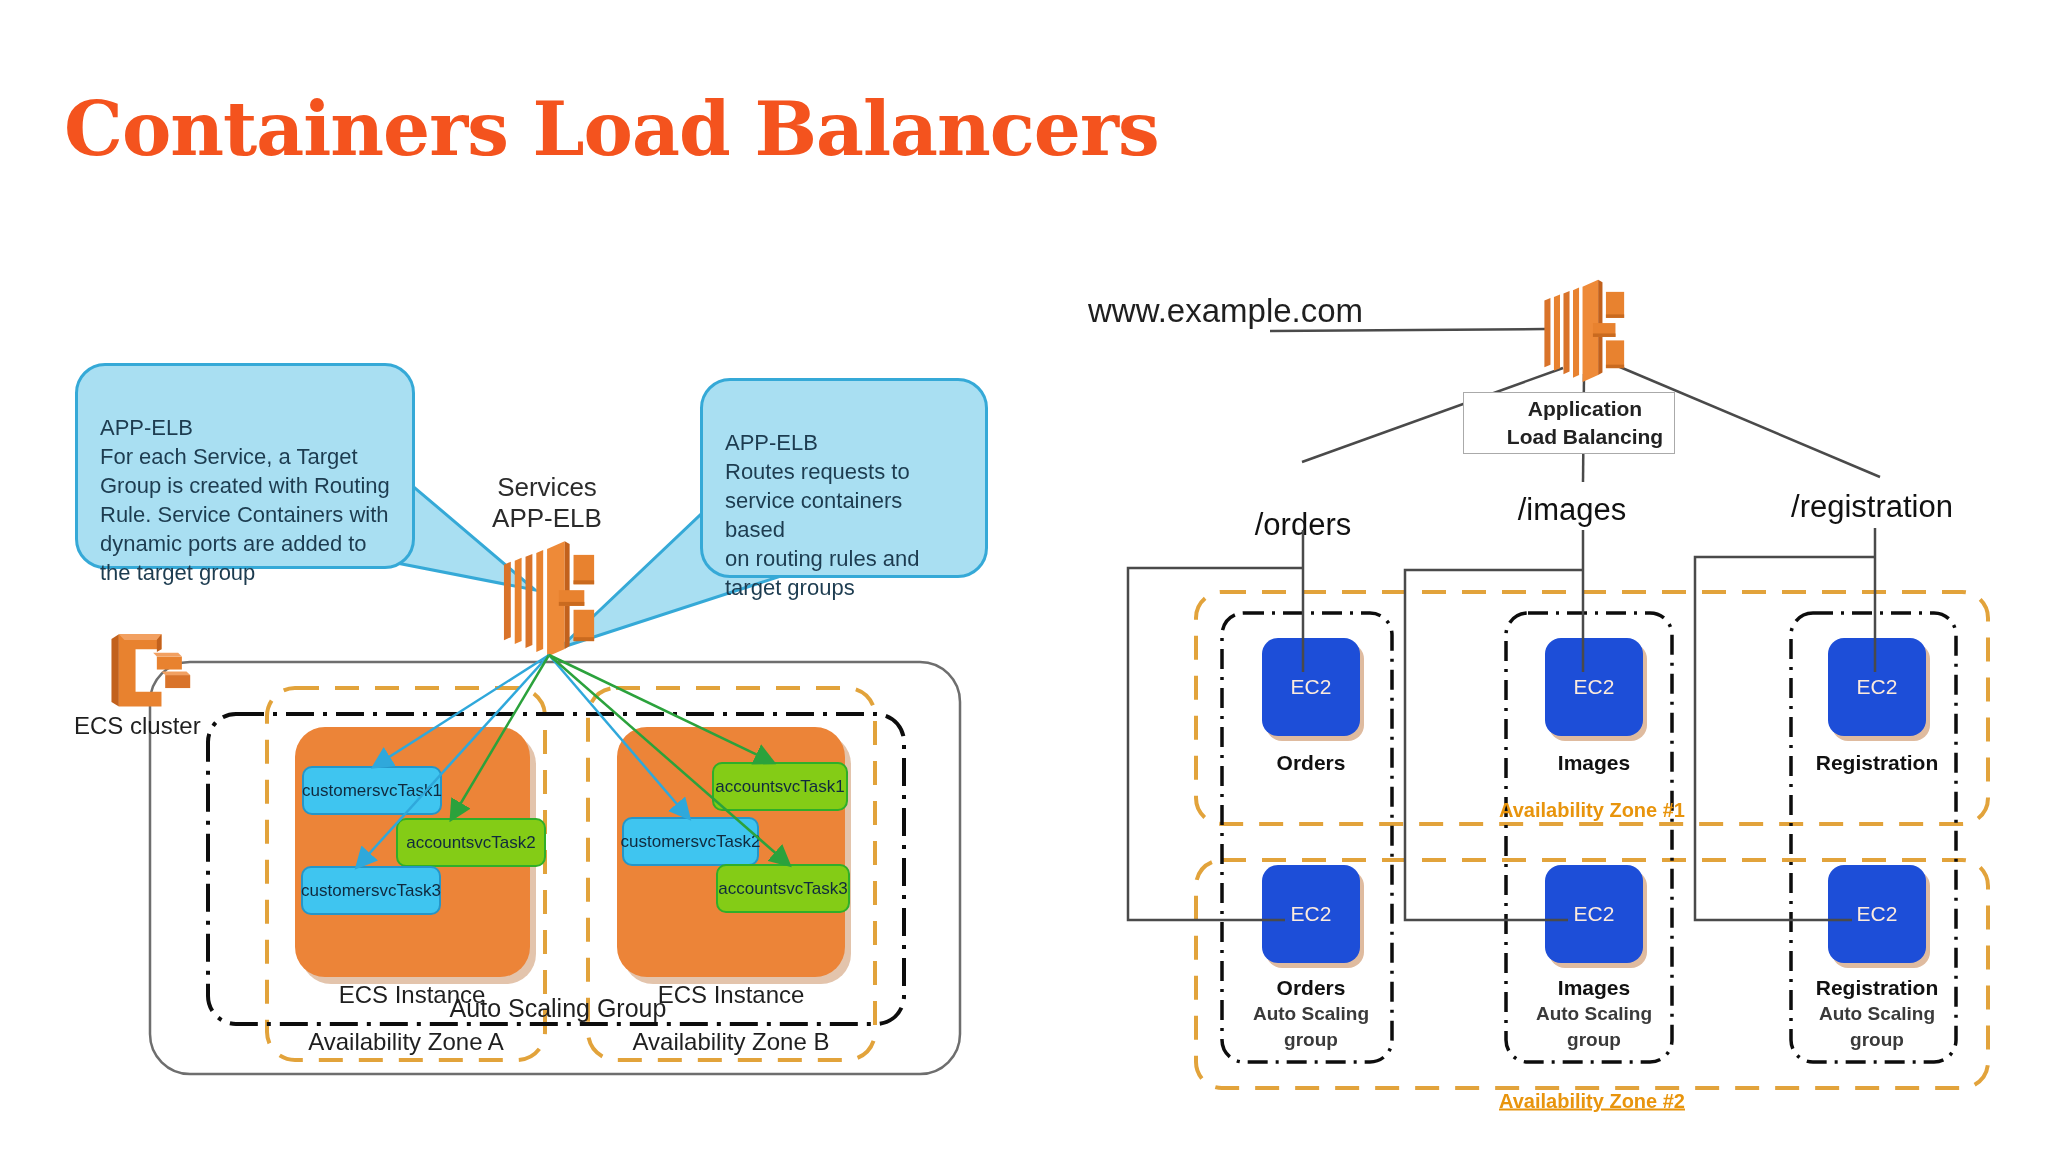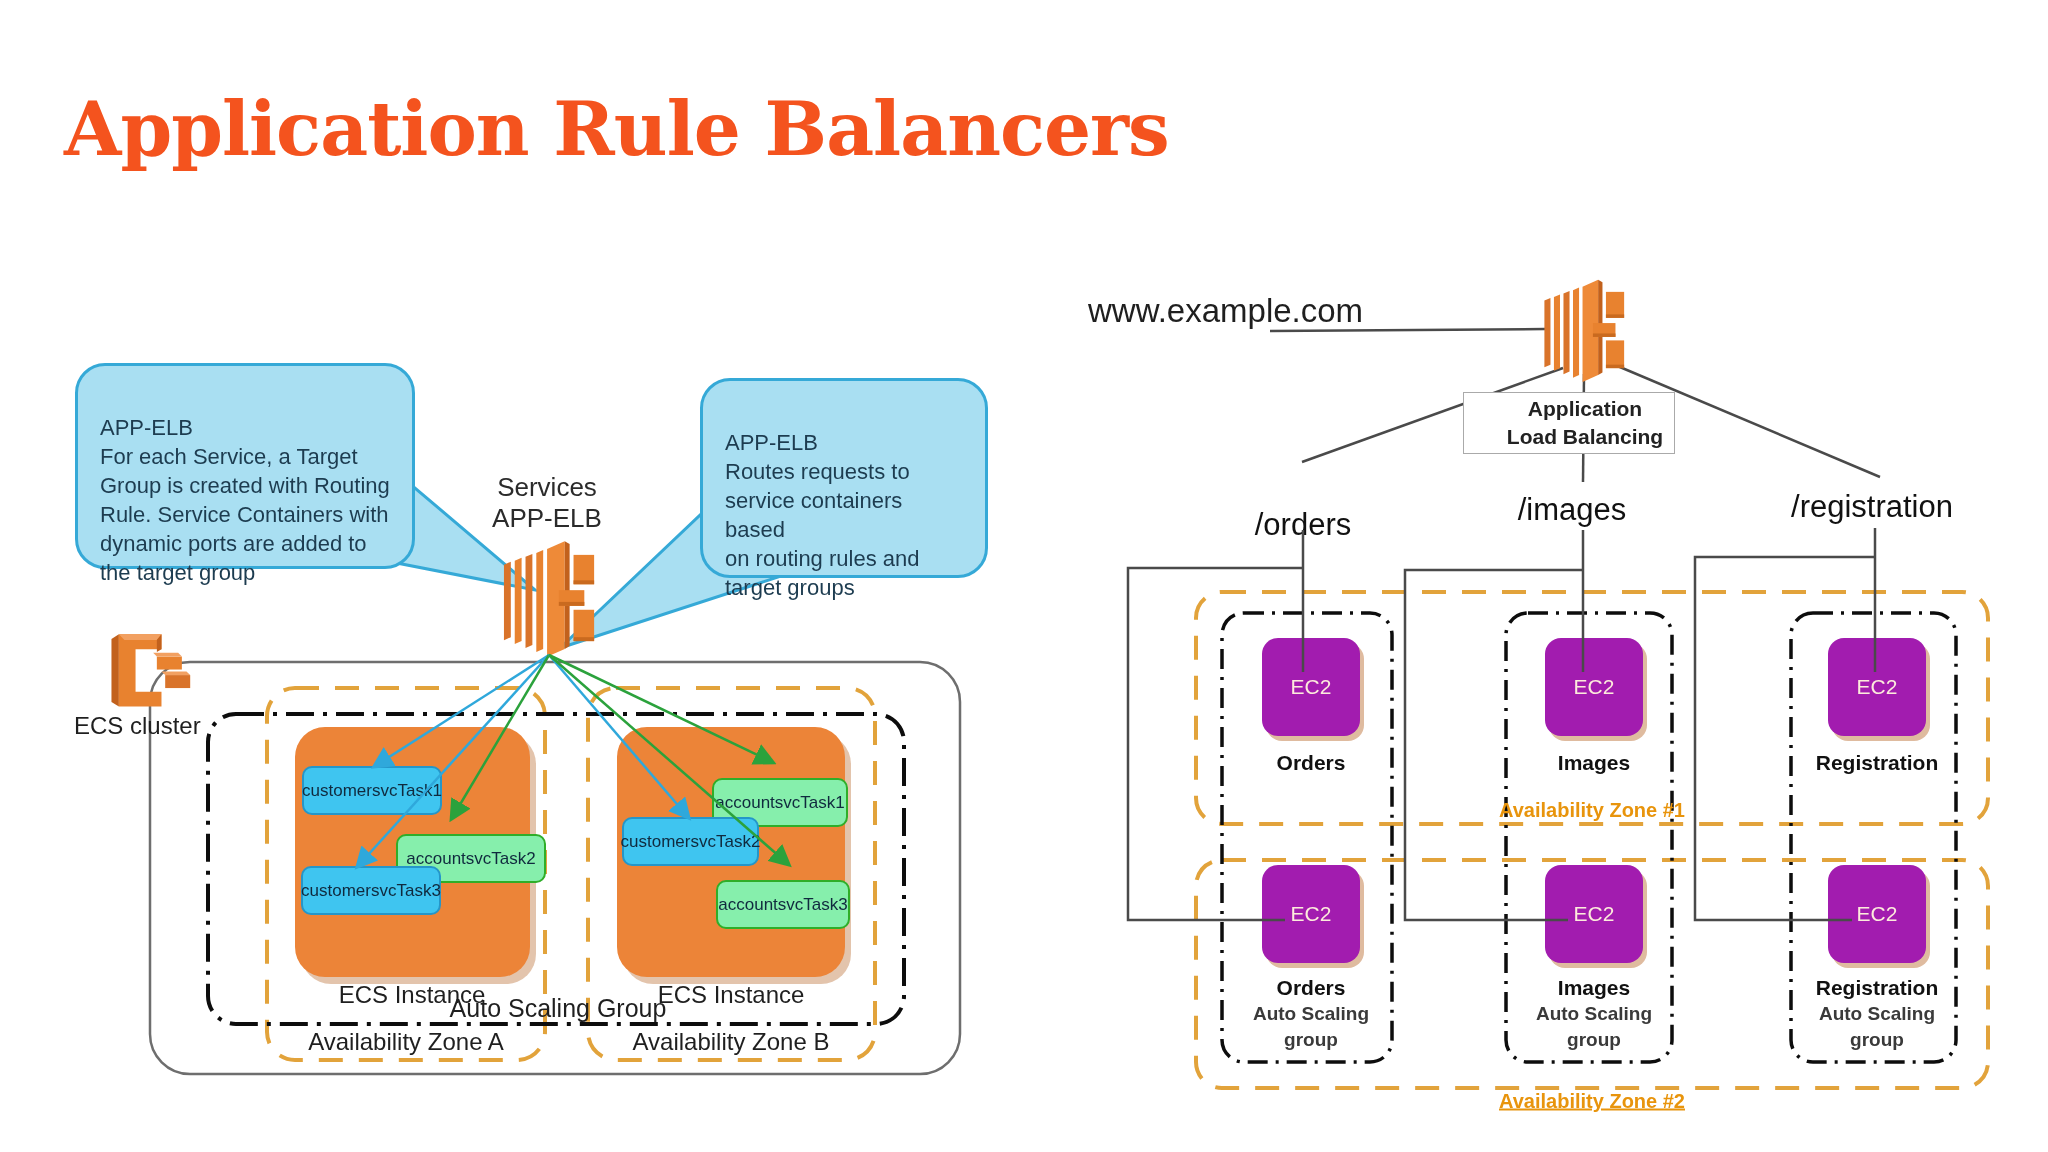--- a/index.html
+++ b/index.html
@@ -17,23 +17,23 @@
           white-space:pre-line;box-sizing:border-box;}
 
   .label-lg{font-size:26px;line-height:31px;color:#2b2b2b;text-align:center;white-space:pre-line;}
   .label-md{font-size:24px;color:#1f1f1f;}
   .label-asg{font-size:25px;color:#1f1f1f;}
 
   .instance{background:#EC8438;border-radius:30px;box-shadow:6px 7px 0 rgba(176,86,16,.35);}
   .task{position:absolute;display:flex;flex-direction:row;align-items:center;justify-content:center;
         border-radius:10px;font-size:17px;line-height:20px;color:#102a3e;text-align:center;}
   .task.blue{background:#3FC5F0;border:2px solid #2596C9;}
-  .task.green{background:#86efac;border:2px solid #2FAE29;margin-top:16px;}
-
-  .ec2{position:absolute;width:98px;height:98px;background:#a21caf;border-radius:16px;
+  .task.green{background:#84cc16;border:2px solid #2FAE29;}
+
+  .ec2{position:absolute;width:98px;height:98px;background:#1d4ed8;border-radius:16px;
        box-shadow:4px 5px 0 rgba(176,86,16,.4);display:flex;align-items:center;justify-content:center;
        color:#FDEBDC;font-size:21px;}
   .col-name{font-size:21px;font-weight:bold;color:#111;}
   .asg-small{font-size:19px;font-weight:bold;color:#3a3a3a;line-height:26px;text-align:center;white-space:pre-line;}
   .az-orange{font-size:20px;font-weight:bold;color:#E8940C;}
 
   .alb-box{background:#fff;border:1px solid #aaa;display:flex;align-items:center;justify-content:center;
            font-weight:bold;font-size:21px;line-height:28px;text-align:center;white-space:pre-line;color:#222;}
   .domain-label{font-size:33px;color:#1f1f1f;}
   .path-label{font-size:31px;color:#111;}
@@ -91,21 +91,21 @@
     <line x1="1270" y1="331" x2="1545" y2="329" stroke="#4a4a4a" stroke-width="2.5"></line>
 
     <line x1="1563" y1="368" x2="1302" y2="462" stroke="#4a4a4a" stroke-width="2.5"></line>
     <line x1="1584" y1="374" x2="1583" y2="482" stroke="#4a4a4a" stroke-width="2.5"></line>
     <line x1="1608" y1="362" x2="1880" y2="477" stroke="#4a4a4a" stroke-width="2.5"></line>
 
     <polygon points="320,548 535,590 415,488" fill="#A9DFF2" stroke="#35A9D7" stroke-width="3"></polygon>
     <polygon points="718,498 560,648 812,566" fill="#A9DFF2" stroke="#35A9D7" stroke-width="3"></polygon>
   </svg>
 
-  <div class="abs page-title">Application Rule Balancers</div>
+  <div class="abs page-title">Containers Load Balancers</div>
 
   <div class="abs bubble" style="left:75px;top:363px;width:340px;height:206px;">
     <span>APP-ELB
 For each Service, a Target
 Group is created with Routing
 Rule. Service Containers with
 dynamic ports are added to
 the target group</span>
   </div>
   <div class="abs bubble" style="left:700px;top:378px;width:288px;height:200px;">

